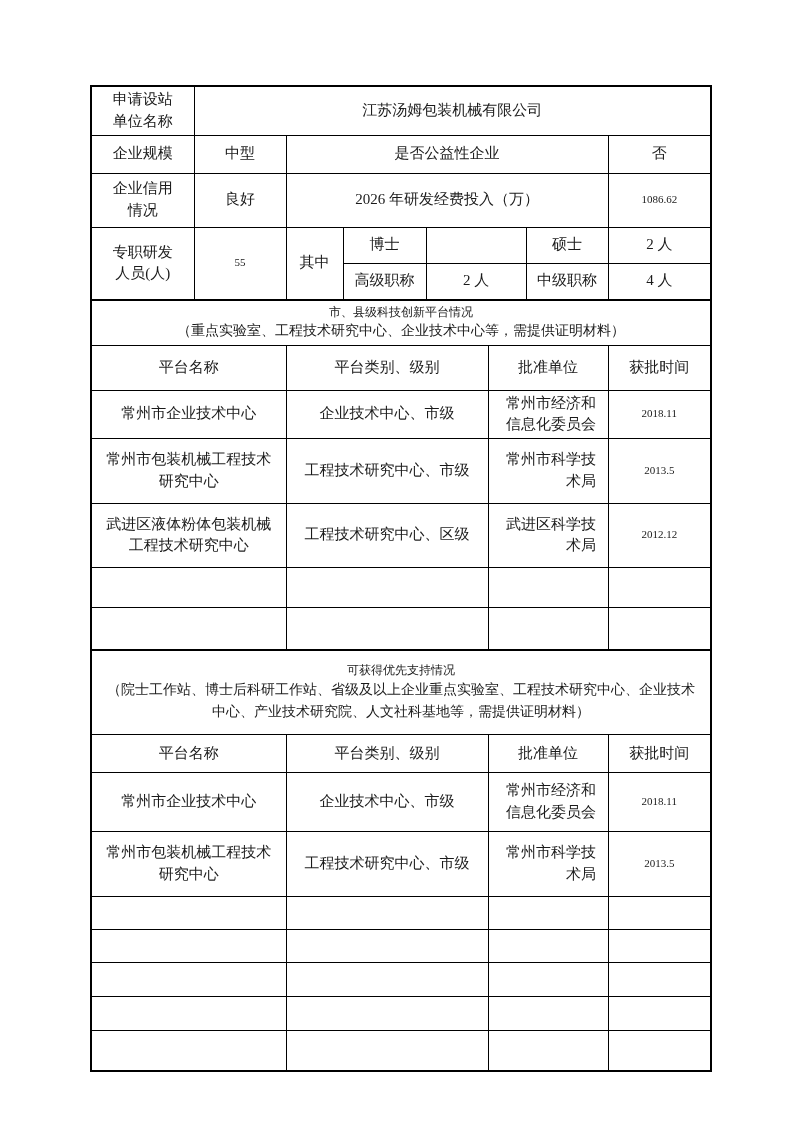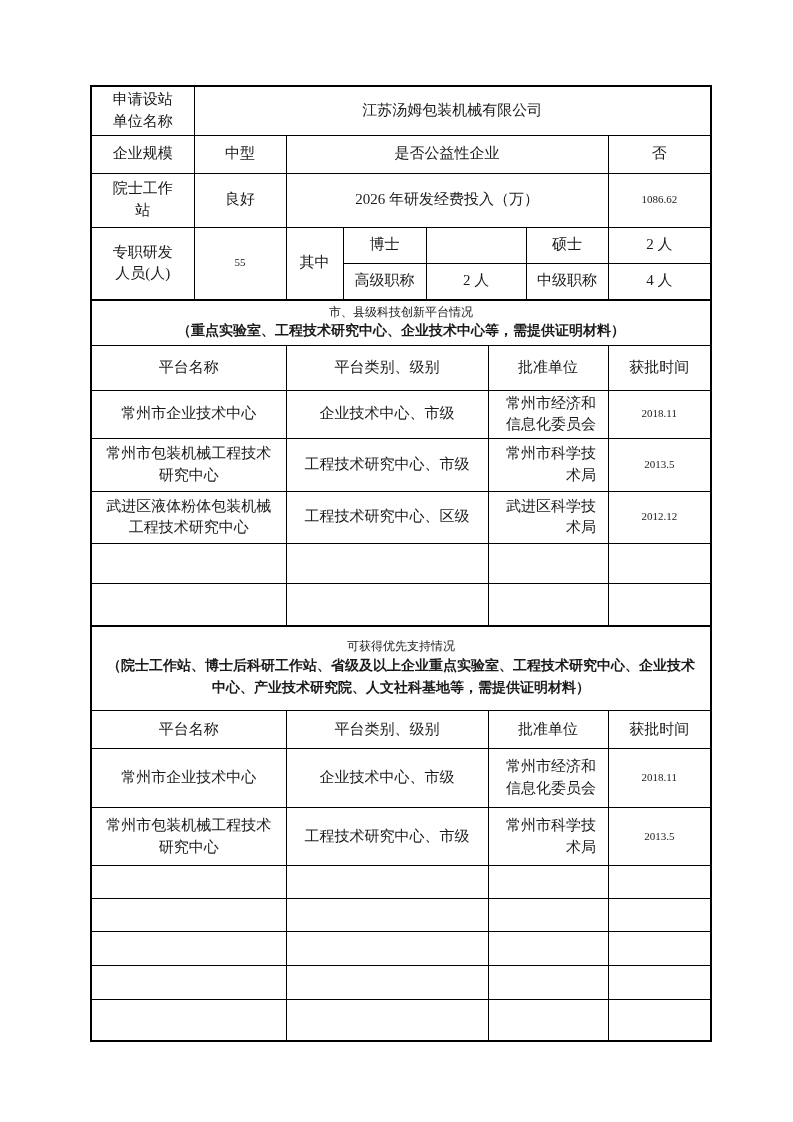--- a/index.html
+++ b/index.html
@@ -28,24 +28,24 @@
     text-align: center;
     vertical-align: middle;
     font-size: 15px;
     line-height: 1.45;
     padding: 2px 4px;
     overflow: hidden;
     word-break: break-all;
   }
   tr.band-row td { border-top: 2px solid #000; }
   .lbl-narrow { width: 66px; margin: 0 auto; }
-  .w-name { width: 172px; margin: 2px auto; }
+  .w-name { width: 172px; margin: 8px auto; }
   .w-approve { width: 96px; margin: 0 auto; text-align: right; }
   .band-title { font-weight: normal; font-size: 12px; line-height: 1.4; }
-  .band-note  { font-weight: bold; font-size: 14px; line-height: 1.55; padding: 0 6px; }
+  .band-note  { font-weight: normal; font-size: 14px; line-height: 1.55; padding: 0 6px; }
   .num { font-size: 11px; margin-top: 12px; }
 </style>
 </head>
 <body>
 
 <div class="page">
   <table class="doc">
     <colgroup>
       <col style="width:103px">
         <col style="width:92px">
@@ -67,21 +67,21 @@
 
     <tr style="height:38px">
       <td>企业规模</td>
       <td>中型</td>
       <td colspan="5">是否公益性企业</td>
       <td>否</td>
     </tr>
 
     <tr style="height:54px">
       <td>
-            <div class="lbl-narrow">院士工作站</div>
+            <div class="lbl-narrow">企业信用情况</div>
           </td>
       <td>良好</td>
       <td colspan="5">2026 年研发经费投入（万）</td>
       <td class="num">1086.62</td>
     </tr>
 
     <tr style="height:36px">
       <td rowspan="2">
             <div class="lbl-narrow">专职研发人员(人)</div>
           </td>

